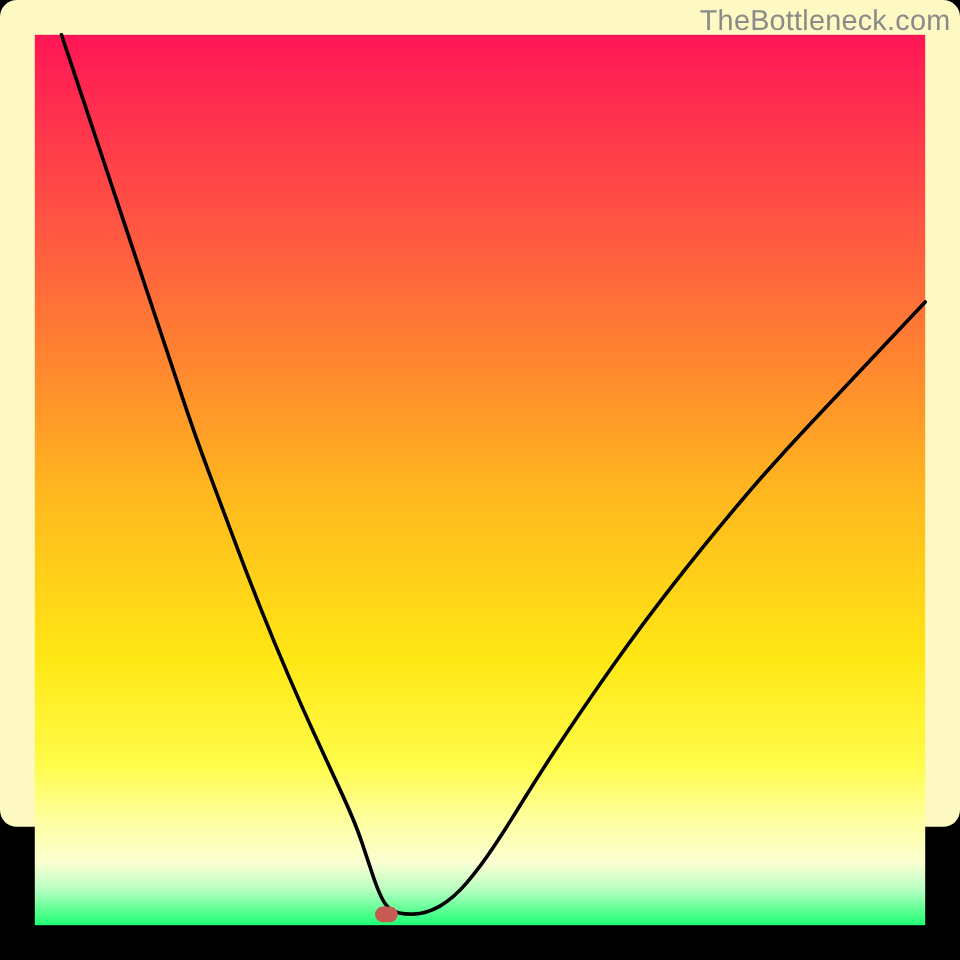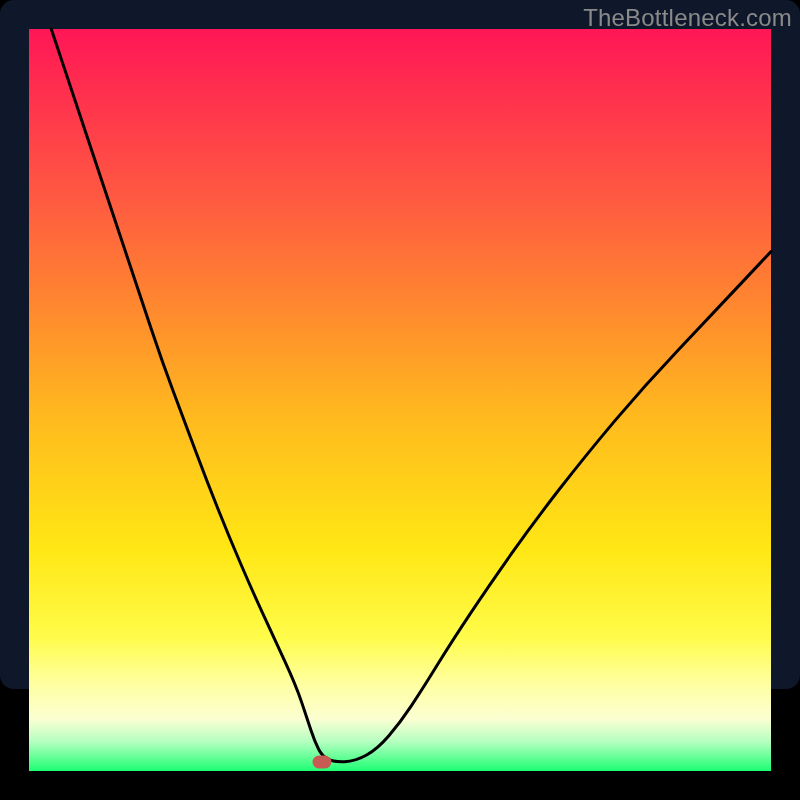--- a/index.html
+++ b/index.html
@@ -10,21 +10,21 @@
     background: #000;
     overflow: hidden;
     font-family: Arial, Helvetica, sans-serif;
   }
   .frame {
     position: absolute;
     left: 0;
     top: 0;
     width: 800px;
     height: 689px;
-    background: #0f172a;
+    background: #fef9c3;
     border-radius: 14px;
   }
   .plot-area {
     position: absolute;
     left: 29px;
     top: 29px;
     width: 742px;
     height: 742px;
     
     background: linear-gradient(

